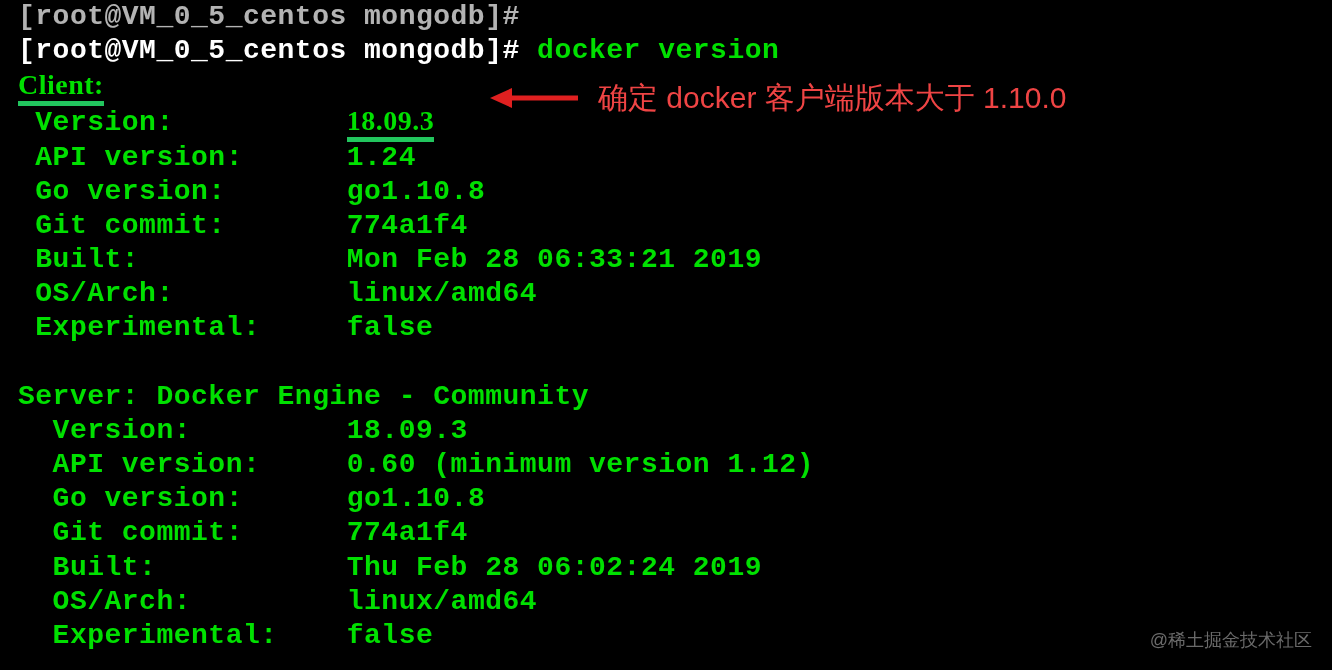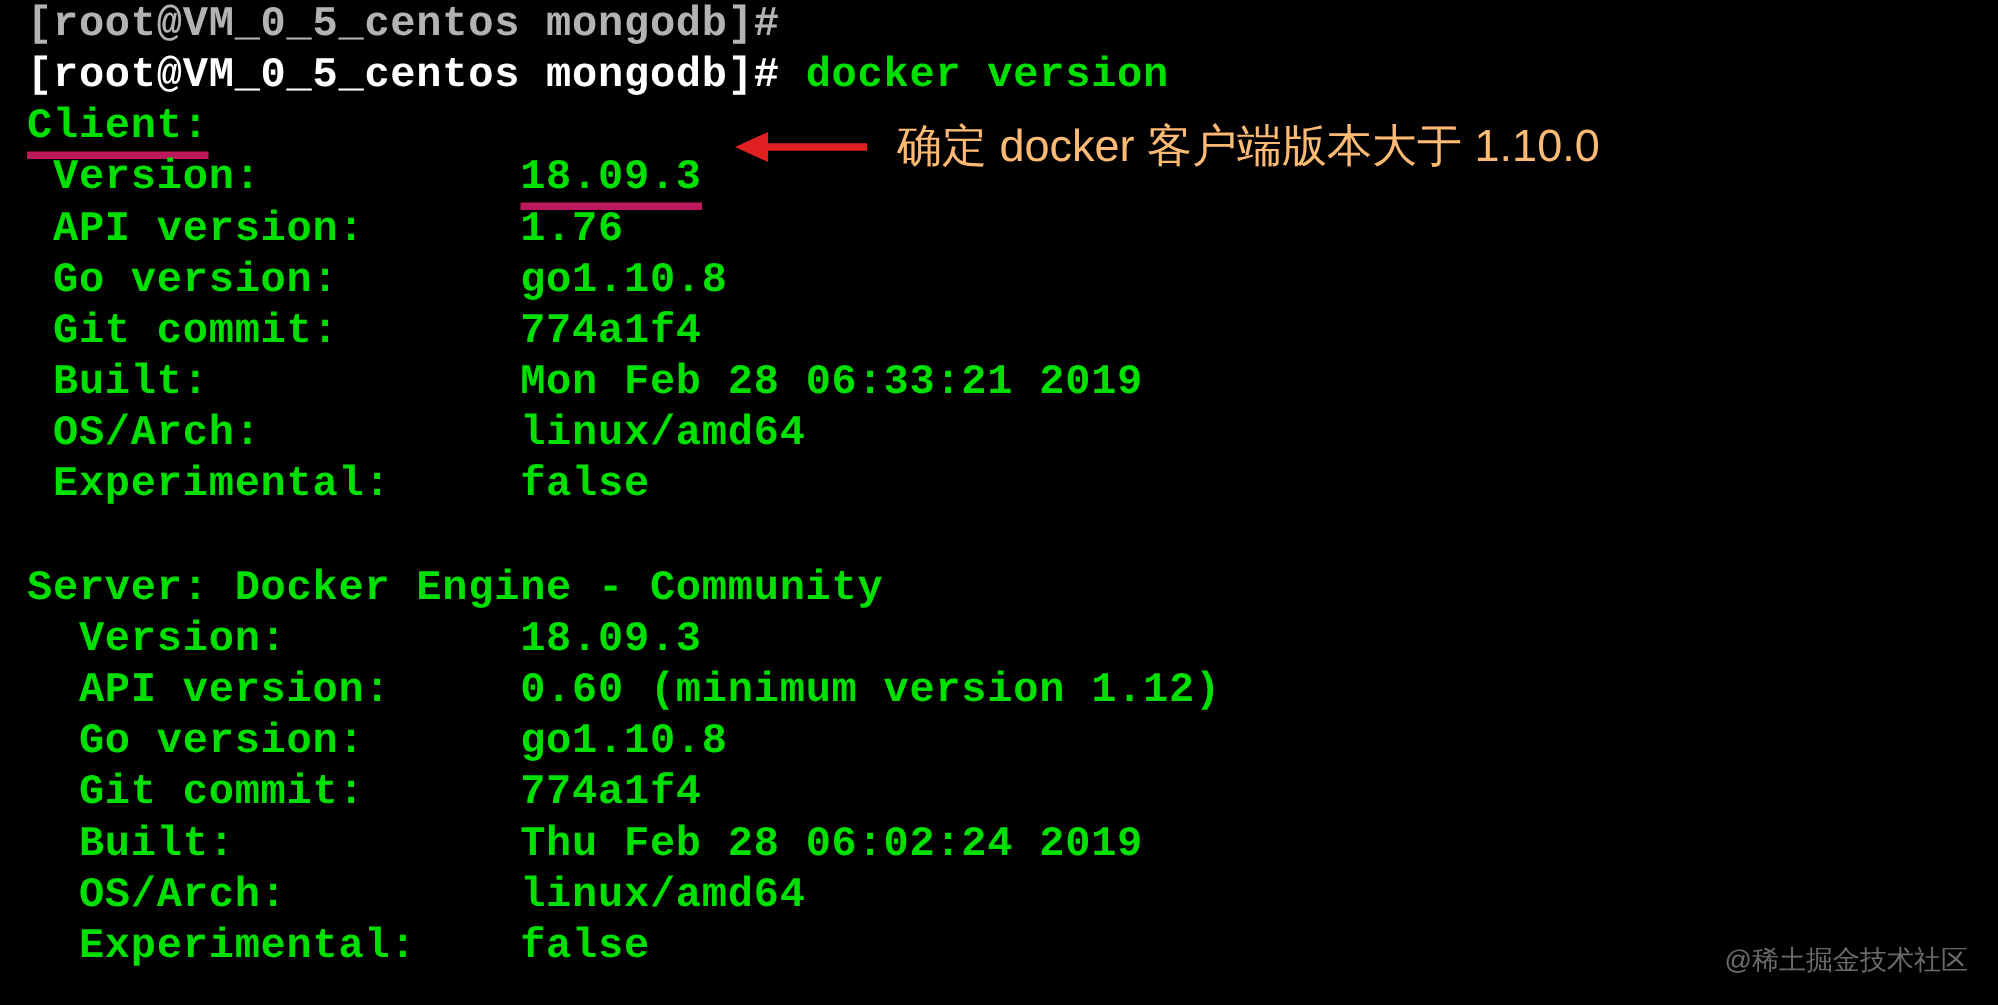--- a/index.html
+++ b/index.html
@@ -28,30 +28,31 @@
       white-space: pre;
       letter-spacing: 0.5px;
     }
     .cyan {
       color: #ffffff;
     }
     .green {
       color: #00e000;
     }
     .underline-red {
-      border-bottom: 5px solid #be185d;
+      border-bottom: 5px solid #22c55e;
       padding-bottom: 1px;
+      font-family: Liberation Serif, serif;
     }
     .annotation {
       position: absolute;
       top: 80px;
       left: 490px;
       display: flex;
       align-items: center;
-      color: #fdba74;
+      color: #ef4444;
       font-weight: normal;
       font-family: 'Microsoft YaHei', Arial, sans-serif;
       font-size: 30px;
     }
     .arrow {
       display: inline-flex;
       align-items: center;
       margin-right: 18px;
     }
     .arrow svg {
@@ -74,21 +75,21 @@
     }
   </style>
 </head>
 <body>
 
 <div class="terminal">
   <div class="line cutline"><span class="cyan">[root@VM_0_5_centos mongodb]#</span></div>
   <div class="line"><span class="cyan">[root@VM_0_5_centos mongodb]# </span><span class="green">docker version</span></div>
   <div class="line green"><span class="underline-red">Client:</span></div>
   <div class="line green"><span> Version:          </span><span class="underline-red">18.09.3</span></div>
-  <div class="line green"><span> API version:      </span><span>1.76</span></div>
+  <div class="line green"><span> API version:      </span><span>1.24</span></div>
   <div class="line green"><span> Go version:       </span><span>go1.10.8</span></div>
   <div class="line green"><span> Git commit:       </span><span>774a1f4</span></div>
   <div class="line green"><span> Built:            </span><span>Mon Feb 28 06:33:21 2019</span></div>
   <div class="line green"><span> OS/Arch:          </span><span>linux/amd64</span></div>
   <div class="line green"><span> Experimental:     </span><span>false</span></div>
   <div class="line green">&nbsp;</div>
   <div class="line green">Server: Docker Engine - Community</div>
   <div class="line green"><span>  Version:         </span><span>18.09.3</span></div>
   <div class="line green"><span>  API version:     </span><span>0.60 (minimum version 1.12)</span></div>
   <div class="line green"><span>  Go version:      </span><span>go1.10.8</span></div>

